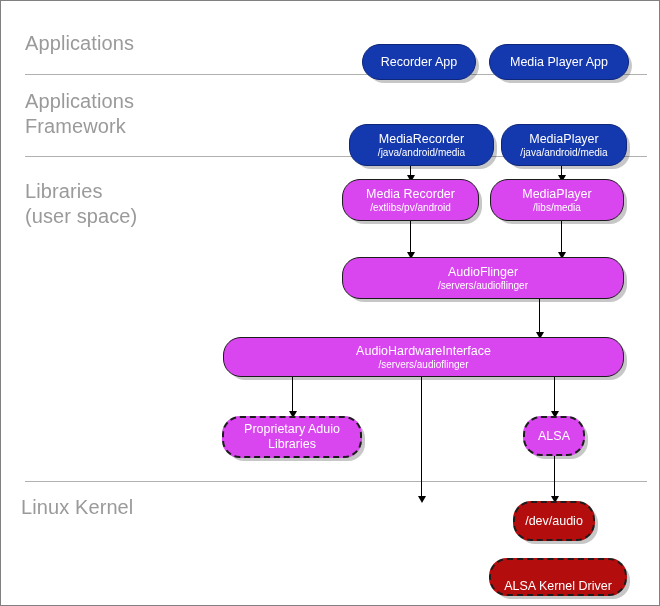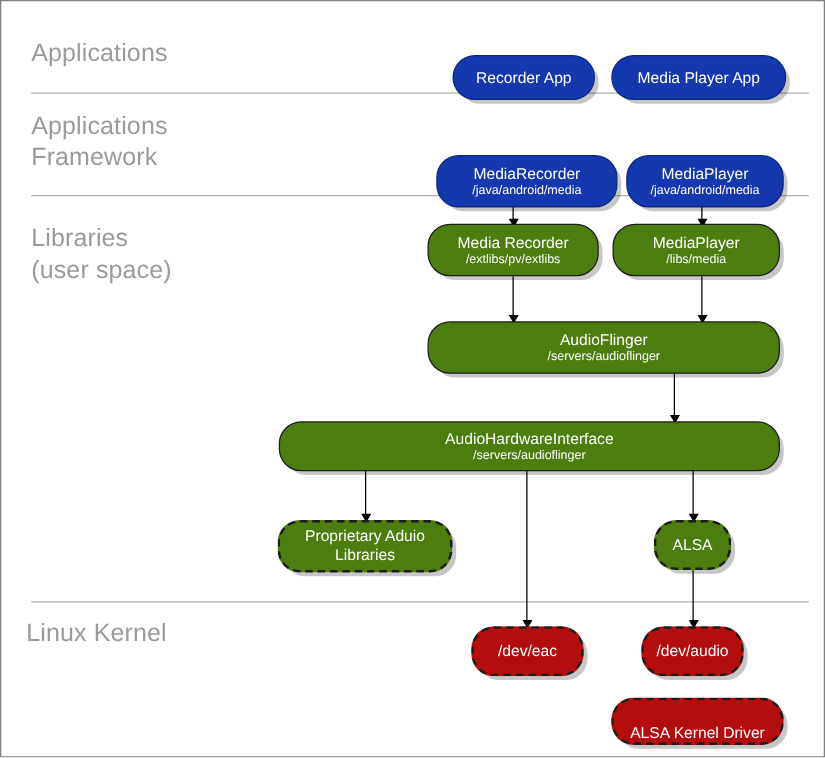--- a/index.html
+++ b/index.html
@@ -74,21 +74,21 @@
     font-size: 12.5px;
     line-height: 15px;
     white-space: nowrap;
   }
   .node .sub {
     font-size: 10px;
     line-height: 12px;
     white-space: nowrap;
   }
   .node.blue  { background: #1438ad; border-color: #0d267a; margin-top: 29px; }
-  .node.green { background: #4d7c0f; border-color: #1c1c1c; align-items: center; }
+  .node.green { background: #d946ef; border-color: #1c1c1c; align-items: center; }
   .node.red   { background: #b40d0d; border-color: #1c1c1c; }
   .node.dashed { border-style: dashed; border-width: 2px; }
   .node.wrap .title { white-space: normal; }
 </style>
 </head>
 <body>
 
 <div id="stage">
 
   <div class="divider" style="top:73px;"></div>
@@ -147,21 +147,21 @@
     <span class="sub">/java/android/media</span>
   </div>
 
   <div class="node blue" style="left:500px; top:94px; width:126px; height:42px;">
     <span class="title">MediaPlayer</span>
     <span class="sub">/java/android/media</span>
   </div>
 
   <div class="node green" style="left:341px; top:178px; width:137px; height:42px;">
     <span class="title">Media Recorder</span>
-    <span class="sub">/extlibs/pv/extlibs</span>
+    <span class="sub">/extlibs/pv/android</span>
   </div>
 
   <div class="node green" style="left:489px; top:178px; width:134px; height:42px;">
     <span class="title">MediaPlayer</span>
     <span class="sub">/libs/media</span>
   </div>
 
   <div class="node green" style="left:341px; top:256px; width:282px; height:42px;">
     <span class="title">AudioFlinger</span>
     <span class="sub">/servers/audioflinger</span>
@@ -173,23 +173,20 @@
   </div>
 
   <div class="node green dashed wrap" style="left:221px; top:415px; width:140px; height:42px;">
     <span class="title">Proprietary Aduio Libraries</span>
   </div>
 
   <div class="node green dashed" style="left:522px; top:415px; width:62px; height:40px;">
     <span class="title">ALSA</span>
   </div>
 
-  <div class="node red dashed" style="left:376px; top:500px; width:90px; height:40px;">
-    <span class="title">/dev/eac</span>
-  </div>
 
   <div class="node red dashed" style="left:512px; top:500px; width:82px; height:40px;">
     <span class="title">/dev/audio</span>
   </div>
 
 
   <div class="node red dashed" style="left:488px; top:557px; width:138px; height:38px;justify-content:flex-end;">
     <span class="title">ALSA Kernel Driver</span>
   </div>
 

